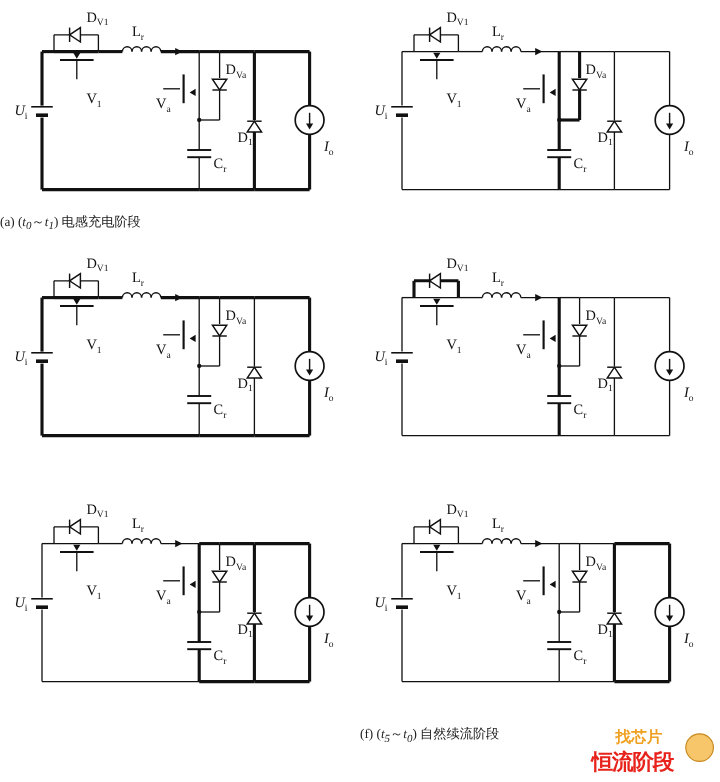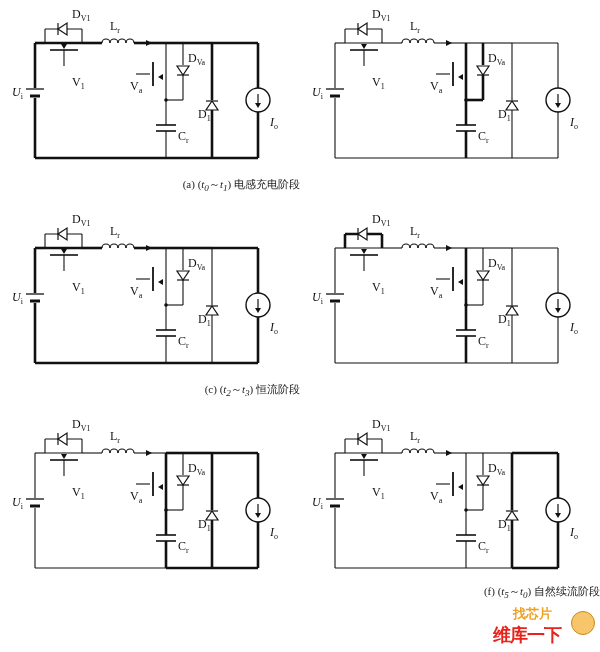--- a/index.html
+++ b/index.html
@@ -1,19 +1,19 @@
 <!DOCTYPE html>
 <html><head>
 <meta charset="utf-8">
 <style>
   html,body{margin:0;padding:0;background:#fff;}
   body{width:600px;height:652px;position:relative;overflow:hidden;font-family:"Liberation Serif","DejaVu Serif",serif;color:#1a1a1a;}
   .panel{position:absolute;width:300px;height:205px;}
   .panel svg{position:absolute;left:0;top:0;width:300px;height:175px;}
-  .caption{position:absolute;left:0;width:300px;text-align:right;font-size:11px;color:#222;}
+  .caption{position:absolute;left:0;width:300px;text-align:left;font-size:11px;color:#222;}
   .caption i{font-style:italic;}
   .wm{position:absolute;left:485px;top:603px;width:112px;height:48px;text-align:right;}
   .wm .cn{position:absolute;left:8px;top:20px;font-family:"DejaVu Sans",sans-serif;font-weight:bold;font-size:18px;color:#e8231c;letter-spacing:-1px;}
   .wm .top{position:absolute;left:28px;top:2px;font-family:"DejaVu Sans",sans-serif;font-weight:bold;font-size:13px;color:#f0a020;}
   .wm .url{position:absolute;left:22px;top:38px;font-family:"DejaVu Sans",sans-serif;font-weight:bold;font-size:9px;color:#333;margin-top:31px;}
   .wm .face{position:absolute;left:86px;top:8px;width:22px;height:22px;border-radius:50%;background:#f7c66a;border:1px solid #c98a1e;}
 </style>
 </head>
 <body>
 
@@ -202,23 +202,20 @@
         <text x="72" y="18" font-family="Liberation Serif, serif" font-size="12" fill="#111">D<tspan font-size="8" dy="3" font-style="normal">V1</tspan></text>
         <text x="110" y="30" font-family="Liberation Serif, serif" font-size="12" fill="#111">L<tspan font-size="8" dy="3" font-style="normal">r</tspan></text>
         <text x="72" y="86" font-family="Liberation Serif, serif" font-size="12" fill="#111">V<tspan font-size="8" dy="3" font-style="normal">1</tspan></text>
         <text x="130" y="90" font-family="Liberation Serif, serif" font-size="12" fill="#111">V<tspan font-size="8" dy="3" font-style="normal">a</tspan></text>
         <text x="188" y="62" font-family="Liberation Serif, serif" font-size="12" fill="#111">D<tspan font-size="8" dy="3" font-style="normal">Va</tspan></text>
         <text x="198" y="118" font-family="Liberation Serif, serif" font-size="12" fill="#111">D<tspan font-size="8" dy="3" font-style="normal">1</tspan></text>
         <text x="178" y="140" font-family="Liberation Serif, serif" font-size="12" fill="#111">C<tspan font-size="8" dy="3" font-style="normal">r</tspan></text>
         <text x="12" y="96" font-family="Liberation Serif, serif" font-size="12" fill="#111" font-style="italic">U<tspan font-size="8" dy="3" font-style="normal">i</tspan></text>
         <text x="270" y="126" font-family="Liberation Serif, serif" font-size="12" fill="#111" font-style="italic">I<tspan font-size="8" dy="3" font-style="normal">o</tspan></text>
       </svg>
-  <div class="caption" style="top:177px">
-    <span>(c) (</span><i>t<sub>2</sub></i><span>～</span><i>t<sub>3</sub></i><span>) 恒流阶段</span>
-  </div>
     </div>
     <div class="panel" style="left: 300px; top: 205px;">
       <svg viewBox="0 0 300 175">
         <line x1="35" y1="43" x2="35" y2="88" stroke="#111" stroke-width="1.1"></line>
         <line x1="35" y1="98" x2="35" y2="158" stroke="#111" stroke-width="1.1"></line>
         <line x1="26" y1="89" x2="44" y2="89" stroke="#111" stroke-width="1.3"></line>
         <line x1="30" y1="96" x2="40" y2="96" stroke="#111" stroke-width="3"></line>
         <line x1="35" y1="43" x2="45" y2="43" stroke="#111" stroke-width="1.1"></line>
         <line x1="45" y1="43" x2="45" y2="29" stroke="#111" stroke-width="2.6"></line>
         <line x1="45" y1="29" x2="82" y2="29" stroke="#111" stroke-width="2.6"></line>
@@ -394,24 +391,24 @@
         <text x="72" y="18" font-family="Liberation Serif, serif" font-size="12" fill="#111">D<tspan font-size="8" dy="3" font-style="normal">V1</tspan></text>
         <text x="110" y="30" font-family="Liberation Serif, serif" font-size="12" fill="#111">L<tspan font-size="8" dy="3" font-style="normal">r</tspan></text>
         <text x="72" y="86" font-family="Liberation Serif, serif" font-size="12" fill="#111">V<tspan font-size="8" dy="3" font-style="normal">1</tspan></text>
         <text x="130" y="90" font-family="Liberation Serif, serif" font-size="12" fill="#111">V<tspan font-size="8" dy="3" font-style="normal">a</tspan></text>
         <text x="188" y="62" font-family="Liberation Serif, serif" font-size="12" fill="#111">D<tspan font-size="8" dy="3" font-style="normal">Va</tspan></text>
         <text x="198" y="118" font-family="Liberation Serif, serif" font-size="12" fill="#111">D<tspan font-size="8" dy="3" font-style="normal">1</tspan></text>
         <text x="178" y="140" font-family="Liberation Serif, serif" font-size="12" fill="#111">C<tspan font-size="8" dy="3" font-style="normal">r</tspan></text>
         <text x="12" y="96" font-family="Liberation Serif, serif" font-size="12" fill="#111" font-style="italic">U<tspan font-size="8" dy="3" font-style="normal">i</tspan></text>
         <text x="270" y="126" font-family="Liberation Serif, serif" font-size="12" fill="#111" font-style="italic">I<tspan font-size="8" dy="3" font-style="normal">o</tspan></text>
       </svg>
-  <div class="caption" style="top:174px">
+  <div class="caption" style="top:194px">
     <span>(f) (</span><i>t<sub>5</sub></i><span>～</span><i>t<sub>0</sub></i><span>) 自然续流阶段</span>
   </div>
     </div>
   </div>
 
 <div class="wm">
   <div class="top">找芯片</div>
-  <div class="cn">维库一下</div>
+  <div class="cn">恒流阶段</div>
   <div class="face"></div>
   <div class="url">www.dzsc.com</div>
 </div>
 
 </body></html>

